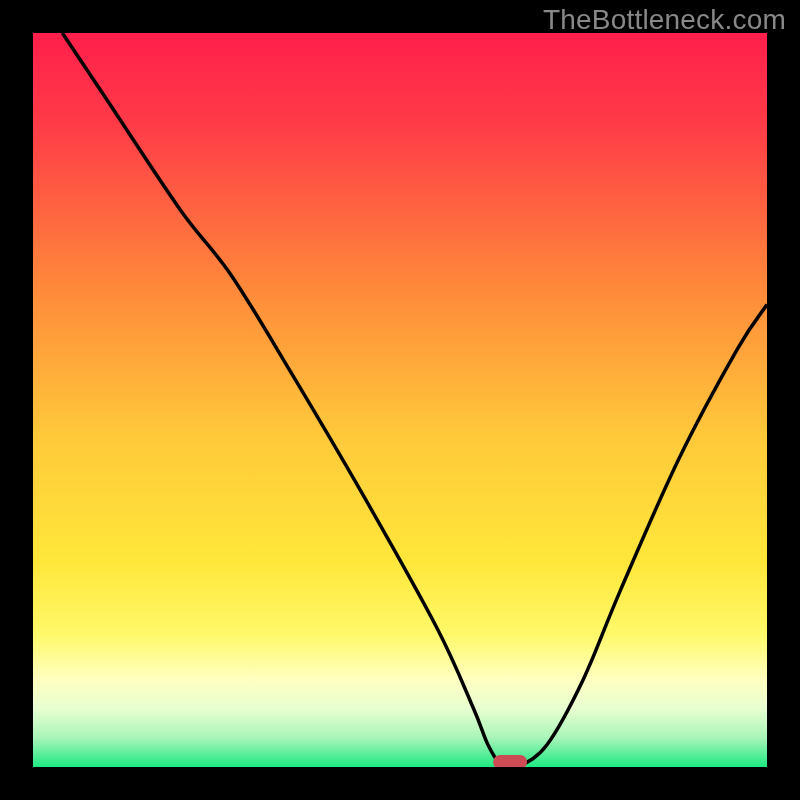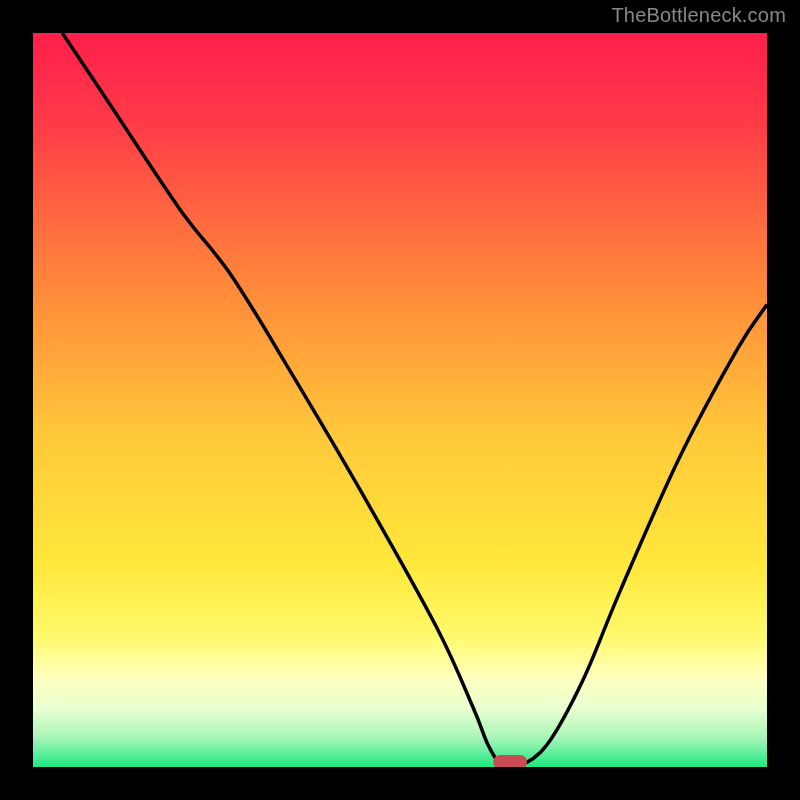--- a/index.html
+++ b/index.html
@@ -15,21 +15,21 @@
     position: relative;
     width: 800px;
     height: 800px;
     background: #000;
   }
   .watermark {
     position: absolute;
     top: 4px;
     right: 14px;
     color: #888;
-    font-size: 20px;
+    font-size: 28px;
     letter-spacing: 0.2px;
     z-index: 10;
   }
   svg.plot {
     position: absolute;
     top: 0;
     left: 0;
   }
 </style>
 </head>

